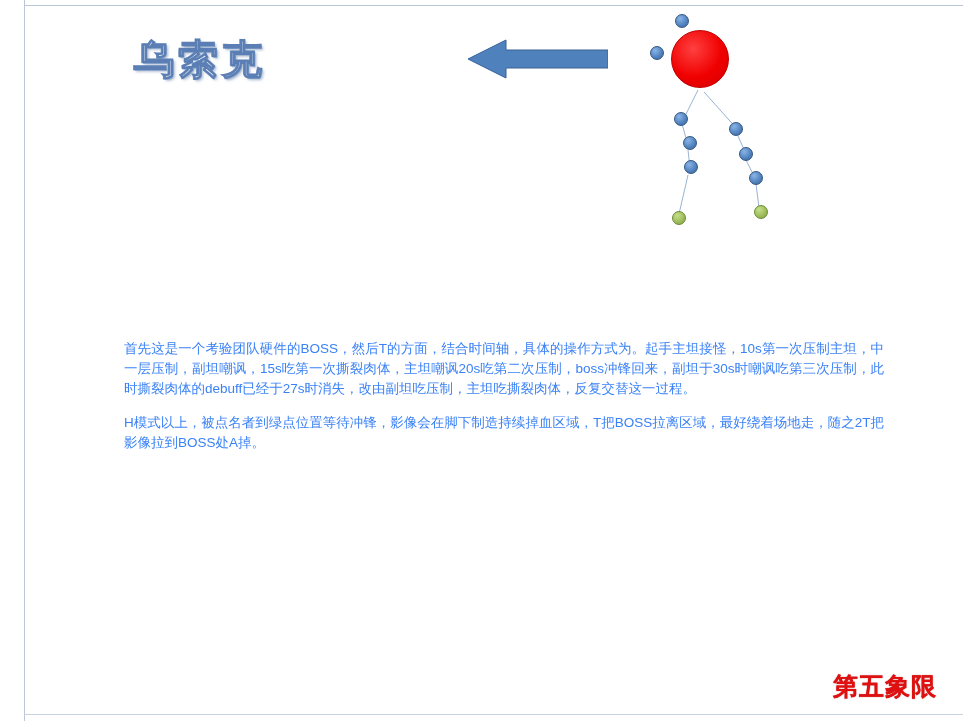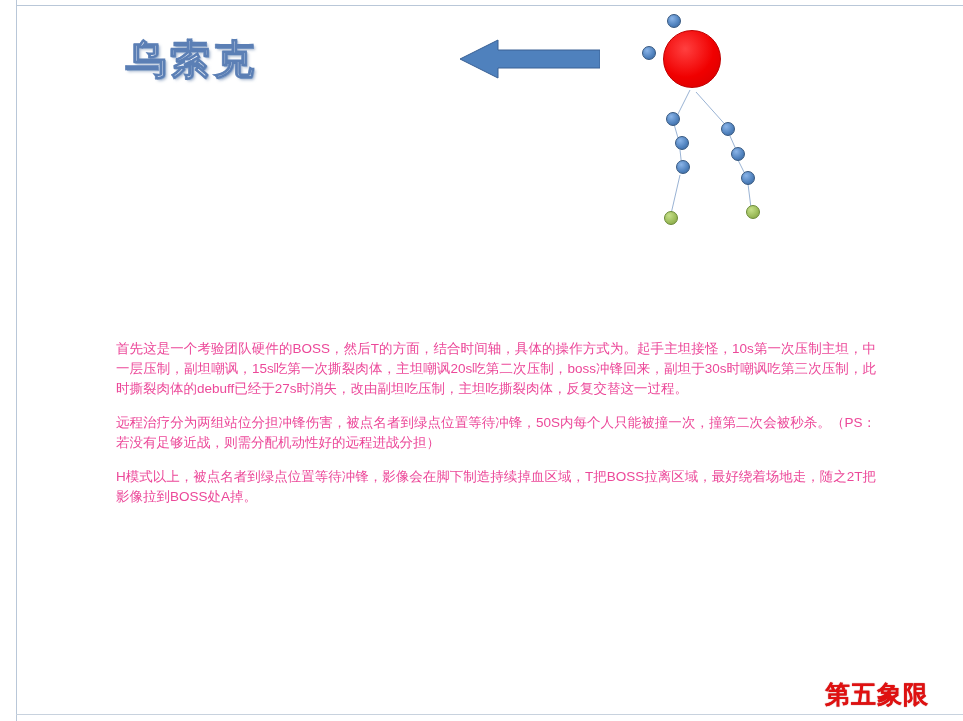--- a/index.html
+++ b/index.html
@@ -9,21 +9,21 @@
   }
   body {
     width: 963px;
     height: 721px;
     font-family: "Liberation Sans", sans-serif;
     position: relative;
     overflow: hidden;
   }
   #slide {
     position: absolute;
-    left: 8px; top: 0;
+    left: 16px; top: 0;
     width: 808px;
     height: 721px;
     background: #ffffff;
   }
   
   .edge-left {
     position: absolute;
     left: 8px; top: 0;
     width: 1px; height: 721px;
     background: #b9c7d8;
@@ -101,40 +101,39 @@
 
   
   #body-text {
     position: absolute;
     left: 108px;
     top: 339px;
     width: 760px;
     font-family: "Liberation Sans", sans-serif;
     font-size: 13.5px;
     line-height: 20px;
-    color: #ec4899;
+    color: #3b82f6;
   }
   #body-text p {
     margin: 0 0 14px 0;
     text-align: justify;
   }
 
   
   #footer-stamp {
     position: absolute;
     left: 817px;
     top: 670px;
     font-family: "Liberation Serif", serif;
     font-size: 25px;
     font-weight: bold;
     color: #e01010;
     letter-spacing: 1px;
     text-shadow: 0 0 1px #b00000;
     white-space: nowrap;
-    margin-top: 8px;
   }
 </style>
 </head>
 <body>
 
 <div id="slide">
 
   <div class="edge-left"></div>
   <div class="edge-top"></div>
   <div class="edge-bottom"></div>
@@ -167,19 +166,18 @@
     <div class="dot dot-blue" style="left:58px;top:160px;"></div>
     <div class="dot dot-blue" style="left:113px;top:147px;"></div>
     <div class="dot dot-blue" style="left:123px;top:171px;"></div>
 
     <div class="dot dot-green" style="left:46px;top:211px;"></div>
     <div class="dot dot-green" style="left:128px;top:205px;"></div>
   </div>
 
   <div id="body-text">
     <p>首先这是一个考验团队硬件的BOSS，然后T的方面，结合时间轴，具体的操作方式为。起手主坦接怪，10s第一次压制主坦，中一层压制，副坦嘲讽，15s吃第一次撕裂肉体，主坦嘲讽20s吃第二次压制，boss冲锋回来，副坦于30s时嘲讽吃第三次压制，此时撕裂肉体的debuff已经于27s时消失，改由副坦吃压制，主坦吃撕裂肉体，反复交替这一过程。</p>
-    <p>远程治疗分为两组站位分担冲锋伤害，被点名者到绿点位置等待冲锋，50S内每个人只能被撞一次，撞第二次会被秒杀。（PS：若没有足够近战，则需分配机动性好的远程进战分担）</p>
     <p>H模式以上，被点名者到绿点位置等待冲锋，影像会在脚下制造持续掉血区域，T把BOSS拉离区域，最好绕着场地走，随之2T把影像拉到BOSS处A掉。</p>
   </div>
 
   <div id="footer-stamp">第五象限</div>
 
 </div>
 
 </body></html>

